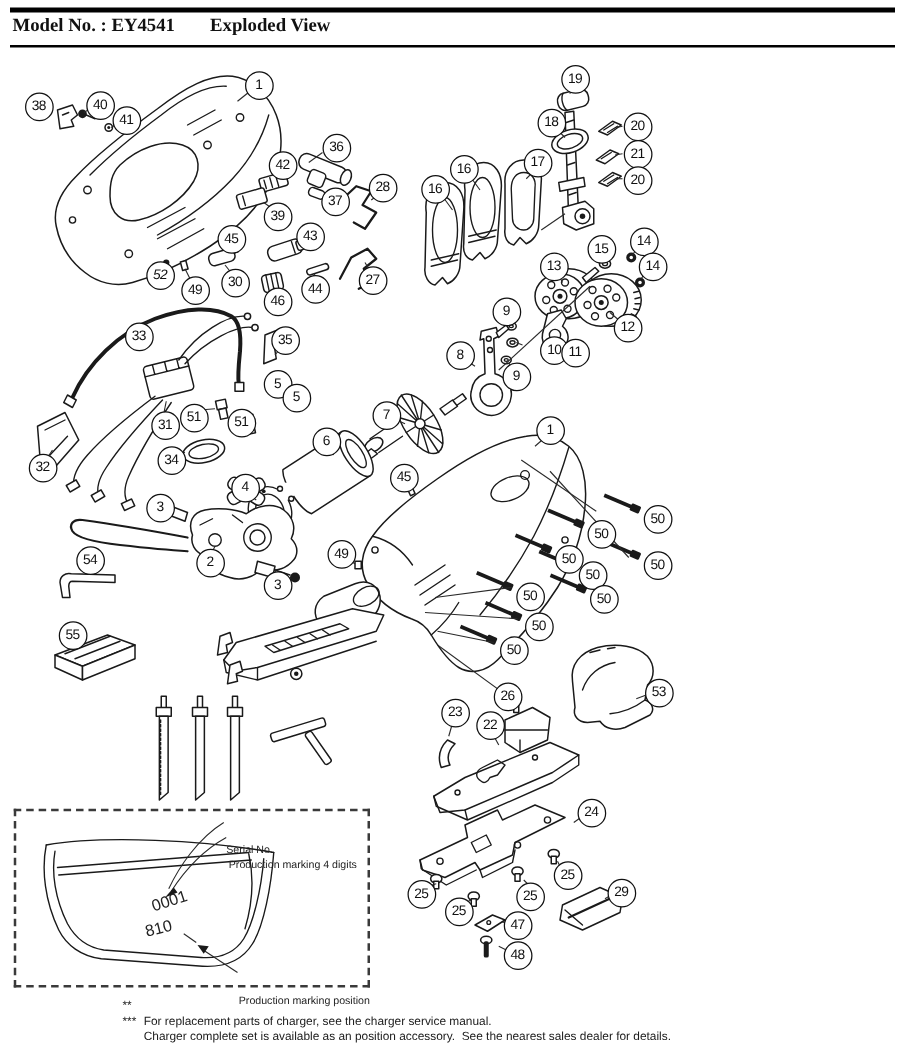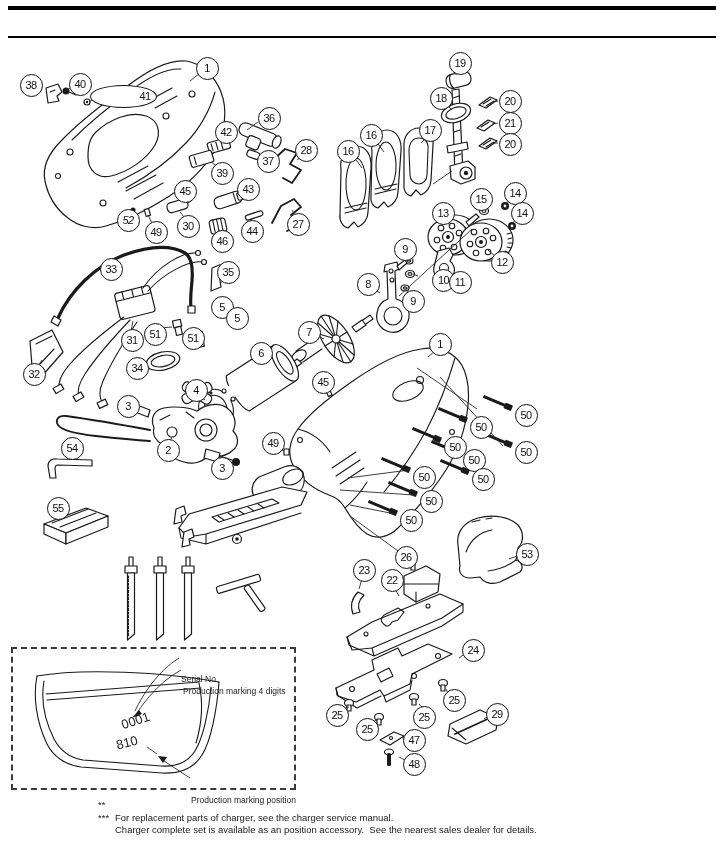--- a/index.html
+++ b/index.html
@@ -33,20 +33,23 @@
   .foot .row{display:flex;}
   .foot .mk{width:17px;text-align:left;white-space:pre;}
   .foot .tx{white-space:pre;}
 </style>
 </head>
 <body>
 
 <div id="page">
 
   <div class="rule-top"></div>
+  <div class="title">
+    <span>Model No. : EY4541</span><span class="gap">Exploded View</span>
+  </div>
   <div class="rule-sub"></div>
 
   <svg class="art" width="724" height="847" viewBox="0 0 724 847">
 
     <g>
       <path class="p" d="M186,61 C168,59 148,70 126,87 C104,103 78,123 61,141 C49,153 42,167 45,181 C48,196 56,209 68,218 C78,226 92,230 106,226 C124,221 146,211 168,197 C188,184 205,168 215,150 C225,132 228,110 221,92 C215,76 201,63 186,61 Z"></path>
       <path class="n" d="M181,69 C165,68 148,77 129,92 C110,106 88,124 72,140"></path>
       <path class="n" d="M215,92 C210,110 200,128 186,143 C170,160 148,176 126,188"></path>
       <path class="p" d="M96,132 C110,119 130,111 146,116 C158,120 162,132 155,145 C146,160 128,172 111,176 C98,179 88,171 88,157 C88,147 89,139 96,132 Z"></path>
       <path class="n" d="M118,182 L148,166 M126,191 L156,175 M134,199 L163,183"></path>
@@ -473,21 +476,21 @@
         <path d="M350,505 L395,514"></path>
       <path d="M350,516 L409,559"></path>
       <path d="M472,229 L399,296"></path>
         <path d="M433,184 L452,171"></path>
     </g>
   </svg>
 
   <div>
       <div class="callout" style="left: 19.5px; top: 73.5px;">38</div>
       <div class="callout" style="left: 68.5px; top: 72.5px;">40</div>
-      <div class="callout" style="left: 89.5px; top: 84.5px; padding-left: 44px;">41</div>
+      <div class="callout" style="left: 89.5px; top: 84.5px;">41</div>
       <div class="callout" style="left: 195.5px; top: 56.5px;">1</div>
       <div class="callout" style="left: 257.5px; top: 106.5px;">36</div>
       <div class="callout" style="left: 214.5px; top: 120.5px;">42</div>
       <div class="callout" style="left: 256.5px; top: 149.5px;">37</div>
       <div class="callout" style="left: 210.5px; top: 161.5px;">39</div>
       <div class="callout" style="left: 236.5px; top: 177.5px; text-align: right;">43</div>
       <div class="callout" style="left: 173.5px; top: 179.5px;">45</div>
       <div class="callout" style="left: 294.5px; top: 138.5px;">28</div>
       <div class="callout" style="left: 286.5px; top: 212.5px;">27</div>
       <div class="callout" style="left: 240.5px; top: 219.5px;">44</div>

